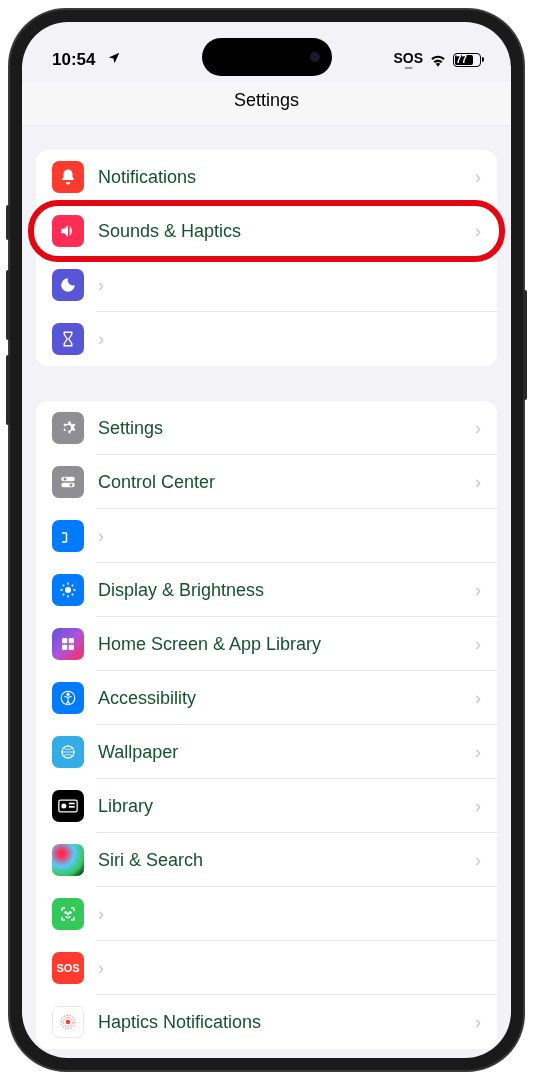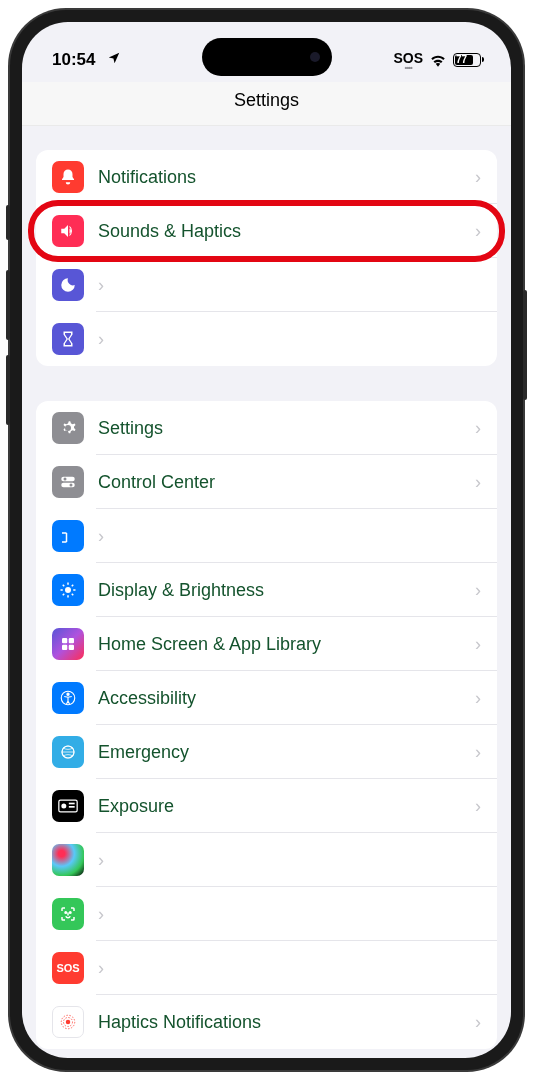--- a/index.html
+++ b/index.html
@@ -343,37 +343,38 @@
           <span class="row-label">Accessibility</span>
           <span class="chevron">›</span>
         </div>
         <div class="row">
           <div class="row-icon bg-cyan">
             <svg width="18" height="18" viewBox="0 0 24 24" fill="#fff">
                 <circle cx="12" cy="12" r="8" fill="none" stroke="#fff" stroke-width="1.5"></circle>
                 <path d="M12 4a8 8 0 010 16M12 4a8 8 0 000 16M4 12h16M6 7c4 2 8 2 12 0M6 17c4-2 8-2 12 0" stroke="#fff" stroke-width="1" fill="none"></path>
               </svg>
           </div>
-          <span class="row-label">Emergency</span>
+          <span class="row-label">Wallpaper</span>
           <span class="chevron">›</span>
         </div>
         <div class="row">
           <div class="row-icon bg-black">
             <svg width="20" height="14" viewBox="0 0 24 16" fill="#fff">
                 <rect x="1" y="1" width="22" height="14" rx="2" fill="none" stroke="#fff" stroke-width="1.5"></rect>
                 <circle cx="7" cy="8" r="3"></circle>
                 <rect x="13" y="4" width="7" height="2"></rect>
                 <rect x="13" y="8" width="7" height="2"></rect>
               </svg>
           </div>
-          <span class="row-label">Exposure</span>
+          <span class="row-label">Library</span>
           <span class="chevron">›</span>
         </div>
         <div class="row">
           <div class="row-icon bg-siri"></div>
+          <span class="row-label">Siri &amp; Search</span>
           <span class="chevron">›</span>
         </div>
         <div class="row">
           <div class="row-icon bg-green">
             <svg width="18" height="18" viewBox="0 0 24 24" fill="none" stroke="#fff" stroke-width="2">
                 <path d="M4 8V5a1 1 0 011-1h3M20 8V5a1 1 0 00-1-1h-3M4 16v3a1 1 0 001 1h3M20 16v3a1 1 0 01-1 1h-3"></path>
                 <circle cx="9" cy="10" r="1" fill="#fff"></circle>
                 <circle cx="15" cy="10" r="1" fill="#fff"></circle>
                 <path d="M9 15s1 2 3 2 3-2 3-2M12 10v3h-1"></path>
               </svg>

